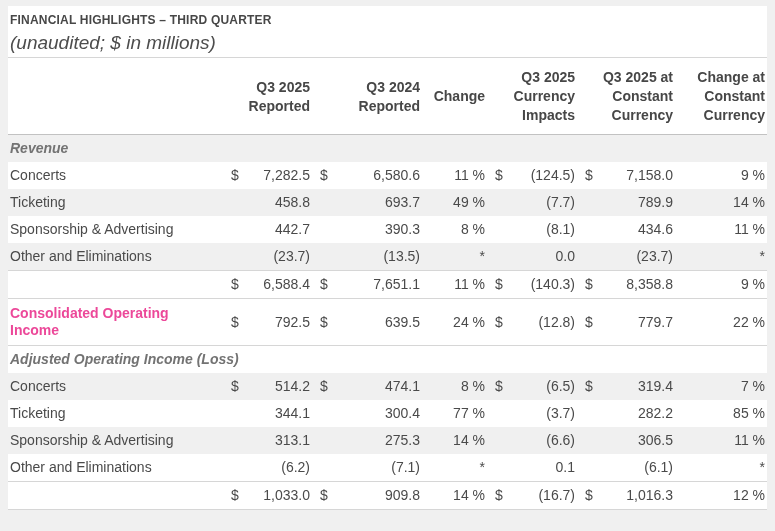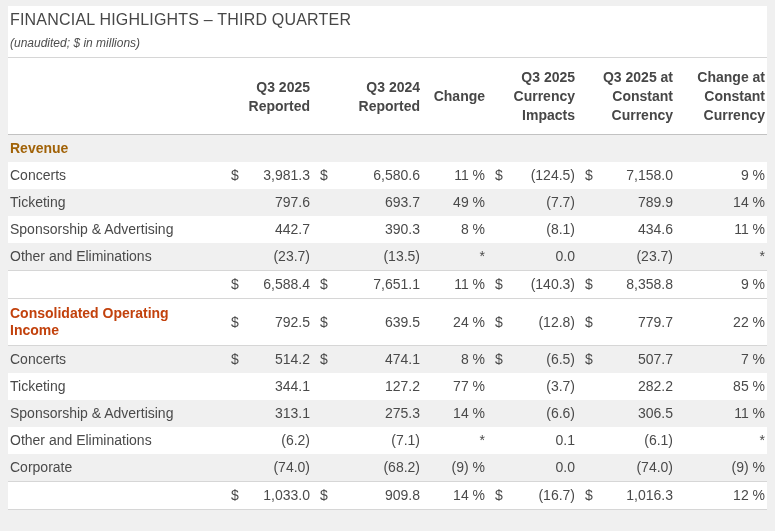--- a/index.html
+++ b/index.html
@@ -9,22 +9,22 @@
     font-family:"Liberation Sans",sans-serif;
     color:#4a4a4a;
     overflow:hidden;
   }
   .doc{width:759px;margin:6px 8px 0 8px;}
   .doc-header{
     background:#ffffff;
     padding:5px 2px 6px 2px;
     border-bottom:1px solid #d6d6d6;
   }
-  .title{font-size:16px;line-height:18px;font-weight:400;letter-spacing:.2px;color:#474747;}
-  .subtitle{font-size:12px;line-height:16px;font-style:italic;margin-top:6px;color:#4d4d4d;}
+  .title{font-size:12px;line-height:18px;font-weight:700;letter-spacing:.2px;color:#474747;}
+  .subtitle{font-size:19px;line-height:16px;font-style:italic;margin-top:6px;color:#4d4d4d;}
   table{
     border-collapse:collapse;
     table-layout:fixed;
     width:759px;
     font-size:14px;
   }
   thead th{
     background:#ffffff;
     font-weight:700;
     text-align:right;
@@ -38,24 +38,24 @@
   tbody td{
     padding:5px 2px;
     line-height:17px;
     vertical-align:middle;
   }
   tr.white td{background:#ffffff;}
   tr.shaded td{background:#f0f0f0;}
   td.label{text-align:left;}
   td.dollar{text-align:left;padding-left:8px;}
   td.num{text-align:right;}
-  td.section{font-weight:700;color:#a16207;}
+  td.section{font-weight:700;color:#737373;font-style:italic;}
   tr.total td{border-top:1px solid #d6d6d6;border-bottom:1px solid #d6d6d6;}
   tr.opincome td{border-bottom:1px solid #d6d6d6;padding-top:6px;padding-bottom:6px;}
-  tr.opincome td.label{font-weight:700;color:#c2410c;}
+  tr.opincome td.label{font-weight:700;color:#ec4899;}
 </style>
 </head>
 <body>
 
 <div class="doc">
   <div class="doc-header">
     <div class="title">FINANCIAL HIGHLIGHTS – THIRD QUARTER</div>
     <div class="subtitle">(unaudited; $ in millions)</div>
   </div>
 
@@ -104,34 +104,34 @@
           </th>
         </tr>
     </thead>
     <tbody id="table-body">
         <tr class="shaded section">
           <td colspan="11" class="label section">Revenue</td>
         </tr>
         <tr class="white data">
           <td class="label">Concerts</td>
           <td class="dollar">$</td>
-          <td class="num">3,981.3</td>
+          <td class="num">7,282.5</td>
           <td class="dollar">$</td>
           <td class="num">6,580.6</td>
           <td class="num">11 %</td>
           <td class="dollar">$</td>
           <td class="num">(124.5)</td>
           <td class="dollar">$</td>
           <td class="num">7,158.0</td>
           <td class="num">9 %</td>
         </tr>
         <tr class="shaded data">
           <td class="label">Ticketing</td>
           <td class="dollar"></td>
-          <td class="num">797.6</td>
+          <td class="num">458.8</td>
           <td class="dollar"></td>
           <td class="num">693.7</td>
           <td class="num">49 %</td>
           <td class="dollar"></td>
           <td class="num">(7.7)</td>
           <td class="dollar"></td>
           <td class="num">789.9</td>
           <td class="num">14 %</td>
         </tr>
         <tr class="white data">
@@ -179,39 +179,42 @@
           <td class="num">792.5</td>
           <td class="dollar">$</td>
           <td class="num">639.5</td>
           <td class="num">24 %</td>
           <td class="dollar">$</td>
           <td class="num">(12.8)</td>
           <td class="dollar">$</td>
           <td class="num">779.7</td>
           <td class="num">22 %</td>
         </tr>
+        <tr class="white section">
+          <td colspan="11" class="label section">Adjusted Operating Income (Loss)</td>
+        </tr>
         <tr class="shaded data">
           <td class="label">Concerts</td>
           <td class="dollar">$</td>
           <td class="num">514.2</td>
           <td class="dollar">$</td>
           <td class="num">474.1</td>
           <td class="num">8 %</td>
           <td class="dollar">$</td>
           <td class="num">(6.5)</td>
           <td class="dollar">$</td>
-          <td class="num">507.7</td>
+          <td class="num">319.4</td>
           <td class="num">7 %</td>
         </tr>
         <tr class="white data">
           <td class="label">Ticketing</td>
           <td class="dollar"></td>
           <td class="num">344.1</td>
           <td class="dollar"></td>
-          <td class="num">127.2</td>
+          <td class="num">300.4</td>
           <td class="num">77 %</td>
           <td class="dollar"></td>
           <td class="num">(3.7)</td>
           <td class="dollar"></td>
           <td class="num">282.2</td>
           <td class="num">85 %</td>
         </tr>
         <tr class="shaded data">
           <td class="label">Sponsorship &amp; Advertising</td>
           <td class="dollar"></td>
@@ -230,33 +233,20 @@
           <td class="dollar"></td>
           <td class="num">(6.2)</td>
           <td class="dollar"></td>
           <td class="num">(7.1)</td>
           <td class="num">*</td>
           <td class="dollar"></td>
           <td class="num">0.1</td>
           <td class="dollar"></td>
           <td class="num">(6.1)</td>
           <td class="num">*</td>
-        </tr>
-        <tr class="shaded data">
-          <td class="label">Corporate</td>
-          <td class="dollar"></td>
-          <td class="num">(74.0)</td>
-          <td class="dollar"></td>
-          <td class="num">(68.2)</td>
-          <td class="num">(9) %</td>
-          <td class="dollar"></td>
-          <td class="num">0.0</td>
-          <td class="dollar"></td>
-          <td class="num">(74.0)</td>
-          <td class="num">(9) %</td>
         </tr>
         <tr class="white total">
           <td class="label"></td>
           <td class="dollar">$</td>
           <td class="num">1,033.0</td>
           <td class="dollar">$</td>
           <td class="num">909.8</td>
           <td class="num">14 %</td>
           <td class="dollar">$</td>
           <td class="num">(16.7)</td>

